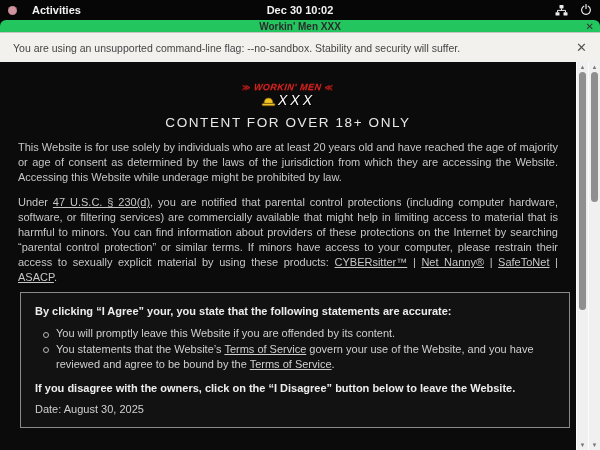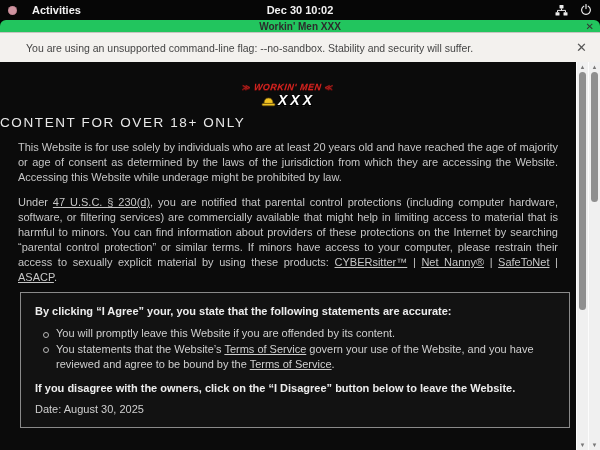--- a/index.html
+++ b/index.html
@@ -19,36 +19,36 @@
 
   
   .titlebar { position:absolute; top:20px; left:0; width:600px; height:13px; background:#22c55e;
               border-bottom:1px solid #c7c4c1; border-radius:6px 6px 0 0;
               display:flex; align-items:flex-end; justify-content:center;
               font-size:10px; font-weight:700; color:#2c2c2c; }
   .titlebar .win-close { position:absolute; right:6px; top:0; font-size:10px; font-weight:400; color:#333; cursor:default; line-height:13px; }
 
   
   .infobar { position:absolute; top:33px; left:0; width:600px; height:29px; background:#f3f1ee;
-             display:flex; align-items:center; padding:0 13px 0 26px;
+             display:flex; align-items:center; padding:0 13px 0 13px;
              font-size:10.5px; color:#454545; }
   .infobar .bar-close { margin-left:auto; font-size:13px; color:#555; cursor:default; }
 
   
   .content { position:absolute; top:62px; left:0; width:576px; height:388px; background:#0b0b0b; color:#c6c6c6; }
 
   .logo { margin-top:21px; display:flex; flex-direction:column; align-items:center; line-height:1; }
   .logo-top { color:#cf2420; font-size:9px; font-weight:800; font-style:italic; letter-spacing:.5px;
               transform:skewX(-6deg); text-shadow:0 1px 0 #5a0b0b; white-space:nowrap; }
   .logo-wing { color:#a81d1a; font-size:8px; font-style:normal; }
   .logo-bottom { display:flex; align-items:flex-end; gap:2px; margin-top:1px; }
-  .logo-xxx { color:#fff; font-size:14px; font-weight:700; font-style:italic; letter-spacing:3px;
+  .logo-xxx { color:#fff; font-size:14px; font-weight:400; font-style:italic; letter-spacing:3px;
               text-shadow:-1px 1px 0 #000, 1px 1px 0 #000, 0 2px 0 #1c1c1c; }
 
-  .heading { margin-top:8px; text-align:left; font-size:13.5px; font-weight:500;
+  .heading { margin-top:8px; text-align:center; font-size:13.5px; font-weight:500;
              letter-spacing:1.6px; color:#e9e9e9; }
 
   .legal { margin:10px 18px 0; font-size:11px; line-height:15px; text-align:justify; color:#c6c6c6; }
   .legal a, .agree-box a { color:inherit; text-decoration:underline; cursor:pointer; }
 
   .agree-box { margin:7px 6px 0 20px; border:1px solid #8a8a8a; background:#121212;
                padding:11px 14px 12px; font-size:11px; color:#cfcfcf; }
   .box-intro, .box-note { font-weight:700; color:#ededed; line-height:14px; }
   .agree-box ul { list-style:none; margin:8px 0 0 6px; }
   .agree-box li { position:relative; padding-left:15px; line-height:15.5px; }

